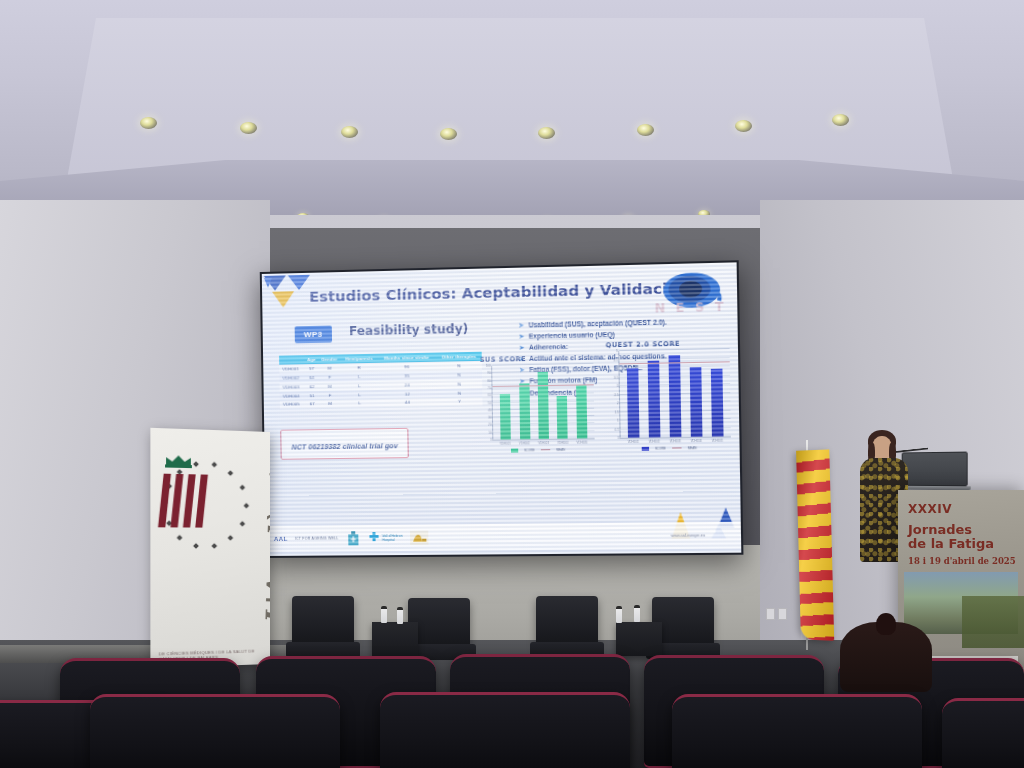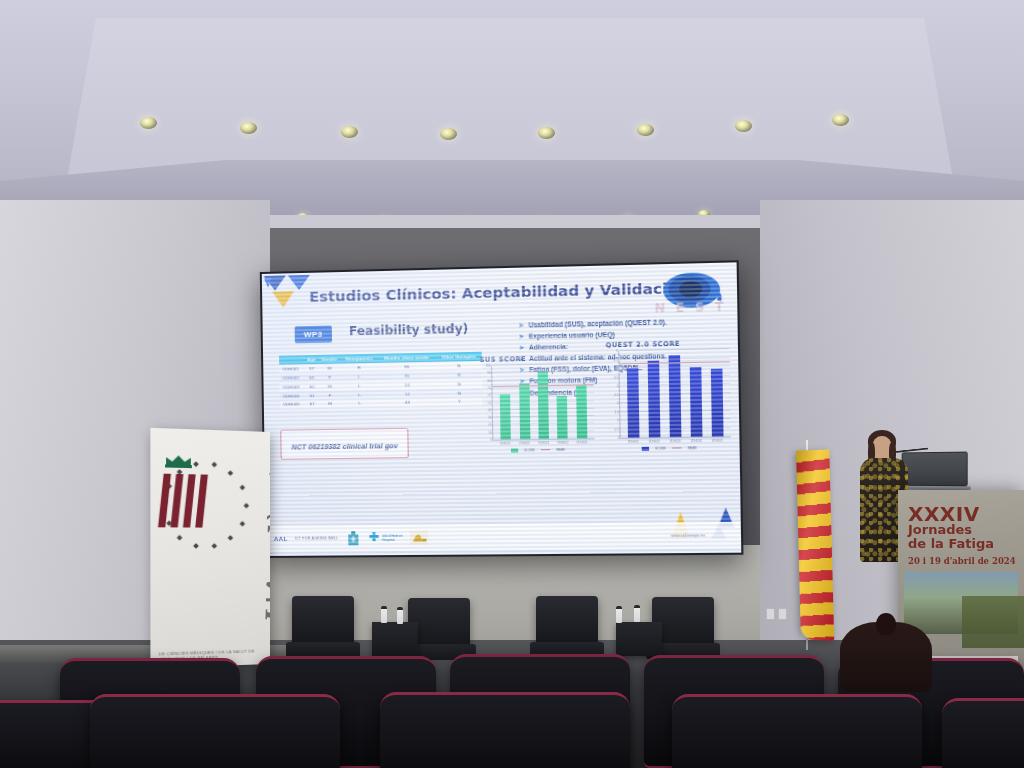--- a/index.html
+++ b/index.html
@@ -224,21 +224,21 @@
     border-radius:0 0 3px 40%/0 0 2px 14px;
   }
   #senyera::after{content:"";position:absolute;inset:0;
     background:linear-gradient(100deg, rgba(0,0,0,.22) 0%, rgba(255,255,255,.18) 35%, rgba(0,0,0,.16) 100%);}
 
   #podium {
     position:absolute; left:898px; top:490px; width:126px; height:190px;
     background:linear-gradient(175deg,#a8a49a 0%,#9b978d 40%,#8a8780 100%);
     box-shadow:-3px -2px 14px rgba(0,0,0,.3); overflow:hidden;
   }
-  .pod-title1 { position:absolute; left:10px; top:12px; font-size:20px; font-weight:bold;
+  .pod-title1 { position:absolute; left:10px; top:12px; font-size:12px; font-weight:bold;
     color:#7a2d24; letter-spacing:.5px; font-family:"DejaVu Sans", sans-serif; }
   .pod-title2 { position:absolute; left:10px; top:33px; font-size:13px; font-weight:bold;
     color:#7a2d24; line-height:14px; font-family:"DejaVu Sans", sans-serif; }
   .pod-date { position:absolute; left:10px; top:66px; font-size:8.5px; font-weight:bold;
     color:#7a2d24; font-family:"DejaVu Serif", serif; }
   .pod-img { position:absolute; left:6px; top:82px; width:114px; height:62px;
     background:linear-gradient(180deg,#7f9bb4 0%,#8fa98a 40%,#6d7a5c 75%,#4e5a44 100%);
     opacity:.9; }
   .pod-foot { position:absolute; left:8px; bottom:6px; width:112px; height:18px;
     background:rgba(255,255,255,.55); }
@@ -672,21 +672,21 @@
     <div class="sp-hair3"></div>
     <div class="sp-body"></div>
   </div>
 
   <div id="podium">
     <div class="pod-title1">XXXIV</div>
     <div class="pod-title2">
       <div>Jornades</div>
       <div>de la Fatiga</div>
     </div>
-    <div class="pod-date">20 i 19 d'abril de 2024</div>
+    <div class="pod-date">18 i 19 d'abril de 2025</div>
     <div class="pod-img"></div>
     <div class="pod-foot-txt">Congrés de rehabilitació</div>
     <div class="pod-foot"></div>
   </div>
 
   <div class="armchair" style="left:292px;top:596px;width:62px;height:52px">
       <div class="seat"></div>
     </div>
   <div class="armchair" style="left:408px;top:598px;width:62px;height:52px">
       <div class="seat"></div>

